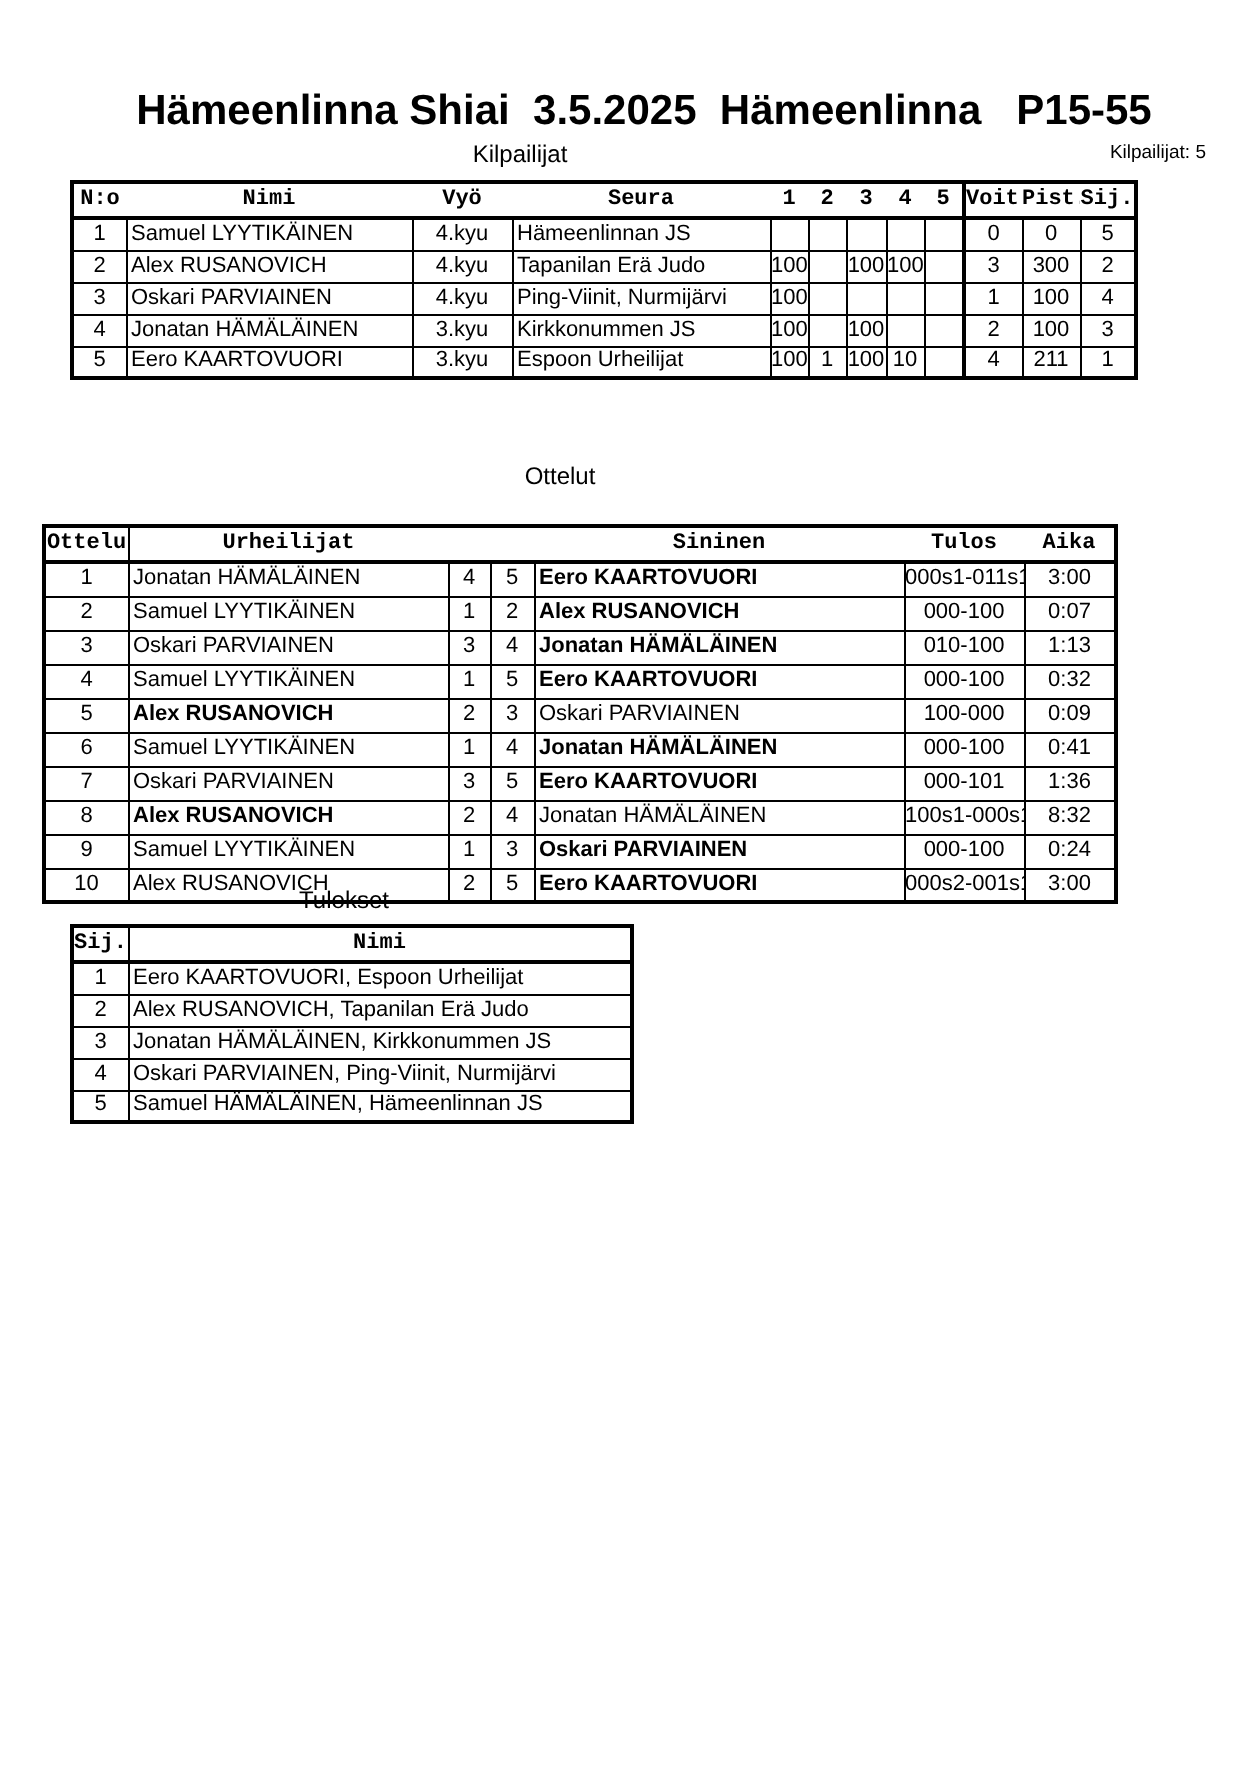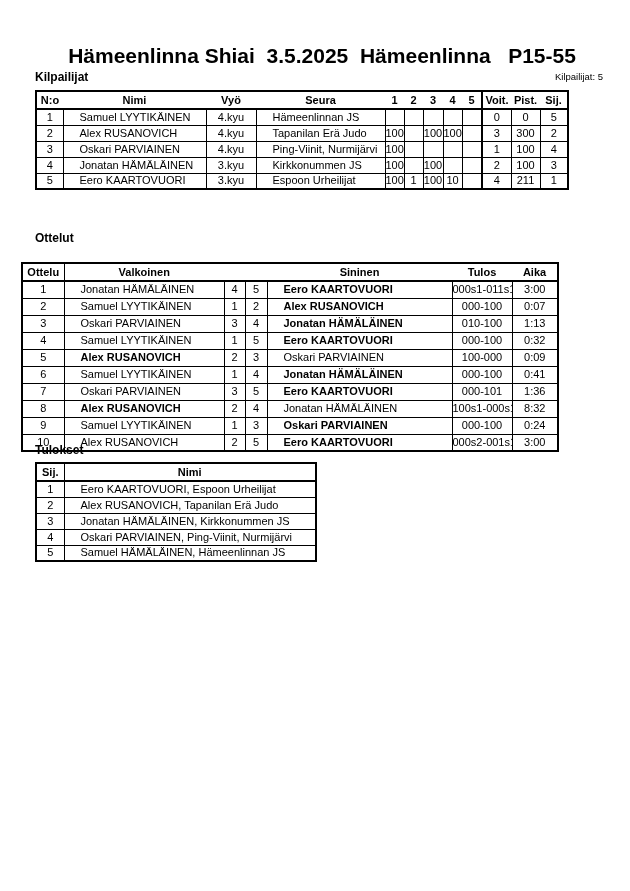--- a/index.html
+++ b/index.html
@@ -19,22 +19,22 @@
     top: 44px; left: 0; width: 630px;
     padding-left: 14px;
     text-align: center;
     font-size: 21px;
     font-weight: bold;
     white-space: pre;
   }
   .section-heading {
     position: absolute;
     font-size: 12px;
-    font-weight: bold;
-    text-align: left;
+    font-weight: normal;
+    text-align: center;
   }
   .h-kilpailijat { top: 70px;  left: 35px; width: 450px; }
   .h-ottelut     { top: 211px; left: 35px; width: 490px; margin-top: 20px; }
   .h-tulokset    { top: 443px; left: 35px; width: 274px; }
   .count-label {
     position: absolute;
     top: 71px; right: 27px;
     font-size: 9.5px;
   }
   table {
@@ -51,31 +51,32 @@
   th {
     font-weight: bold;
     height: 18px;
     border-bottom: 2px solid #000;
     border-left: none;
     border-right: none;
     text-align: center;
     vertical-align: middle;
     overflow: hidden;
     white-space: nowrap;
+    font-family: Liberation Mono, monospace;
   }
   td {
     height: 16px;
     border: 1px solid #000;
     vertical-align: middle;
     text-align: center;
     overflow: hidden;
     white-space: nowrap;
   }
   .t2 td { height: 17px; }
-  .lft { text-align: left; padding-left: 16px; }
+  .lft { text-align: left; padding-left: 2px; }
   .thick-left { border-left: 2px solid #000 !important; }
   th.div-right { border-right: 1px solid #000; }
   .winner { font-weight: bold; }
 </style>
 </head>
 <body>
 
 <div class="page">
 
   <div class="doc-title">Hämeenlinna Shiai  3.5.2025  Hämeenlinna   P15-55</div>
@@ -195,21 +196,21 @@
         <col style="width:160px">
         <col style="width:21px">
         <col style="width:22px">
       <col style="width:185px">
         <col style="width:60px">
         <col style="width:46px">
     </colgroup>
     <thead>
       <tr>
         <th class="div-right">Ottelu</th>
-        <th>Valkoinen</th>
+        <th>Urheilijat</th>
         <th></th>
         <th></th>
         <th>Sininen</th>
         <th>Tulos</th>
         <th>Aika</th>
       </tr>
     </thead>
     <tbody>
       <tr>
         <td>1</td>

